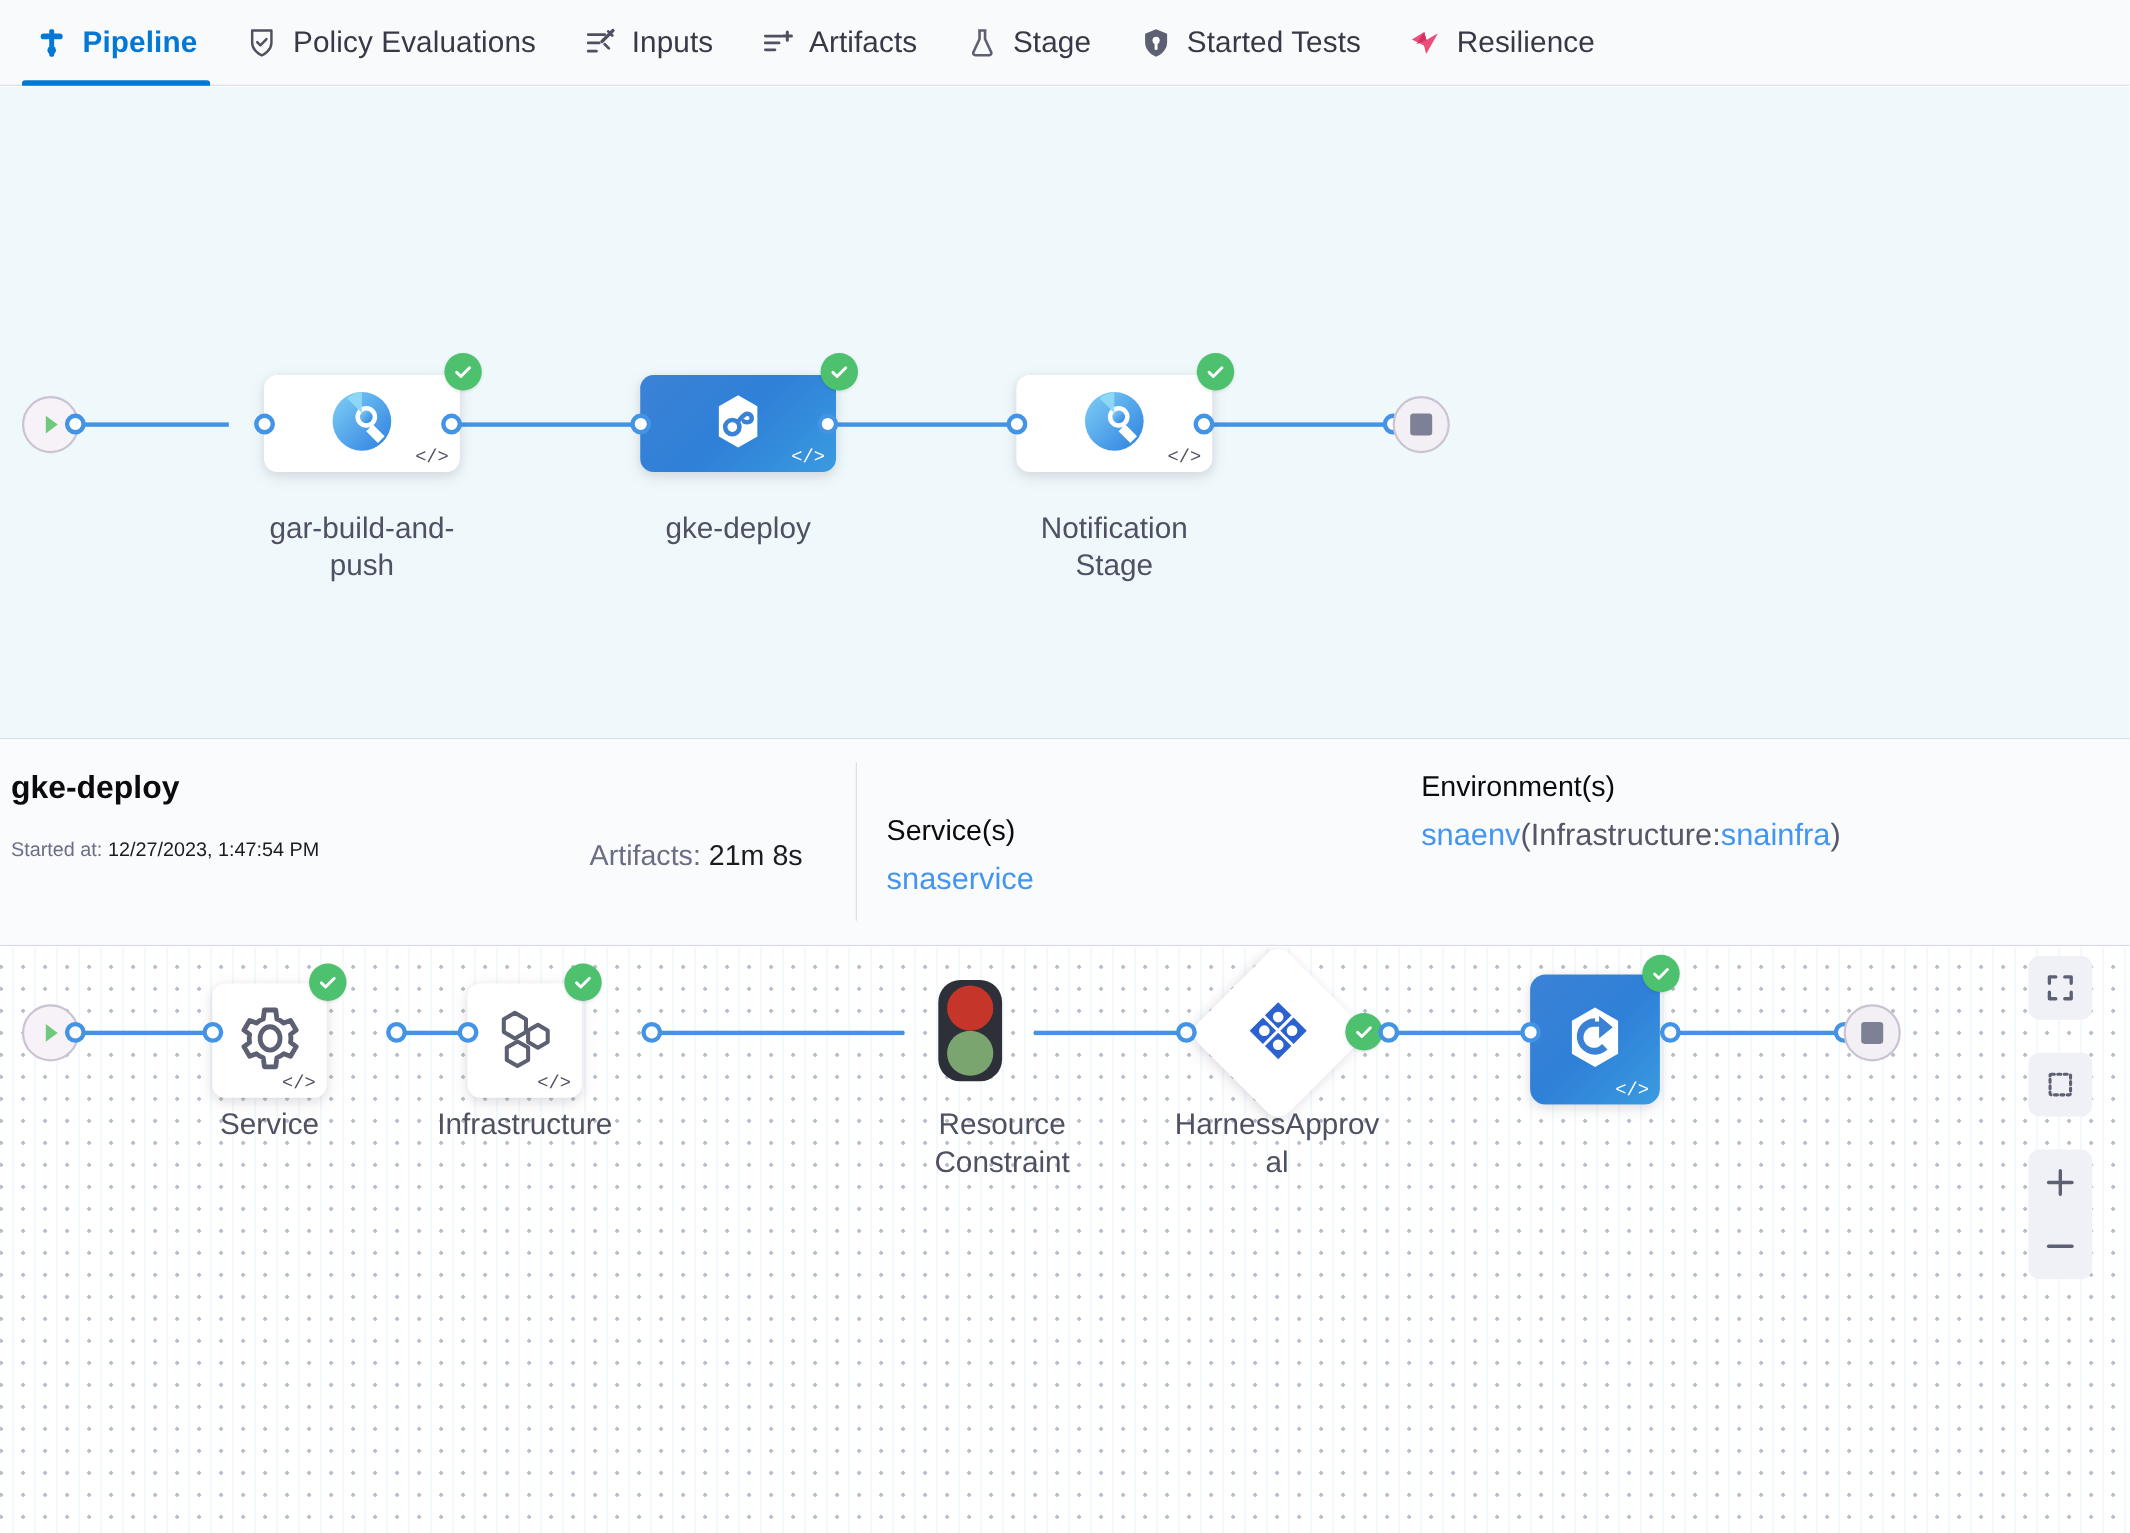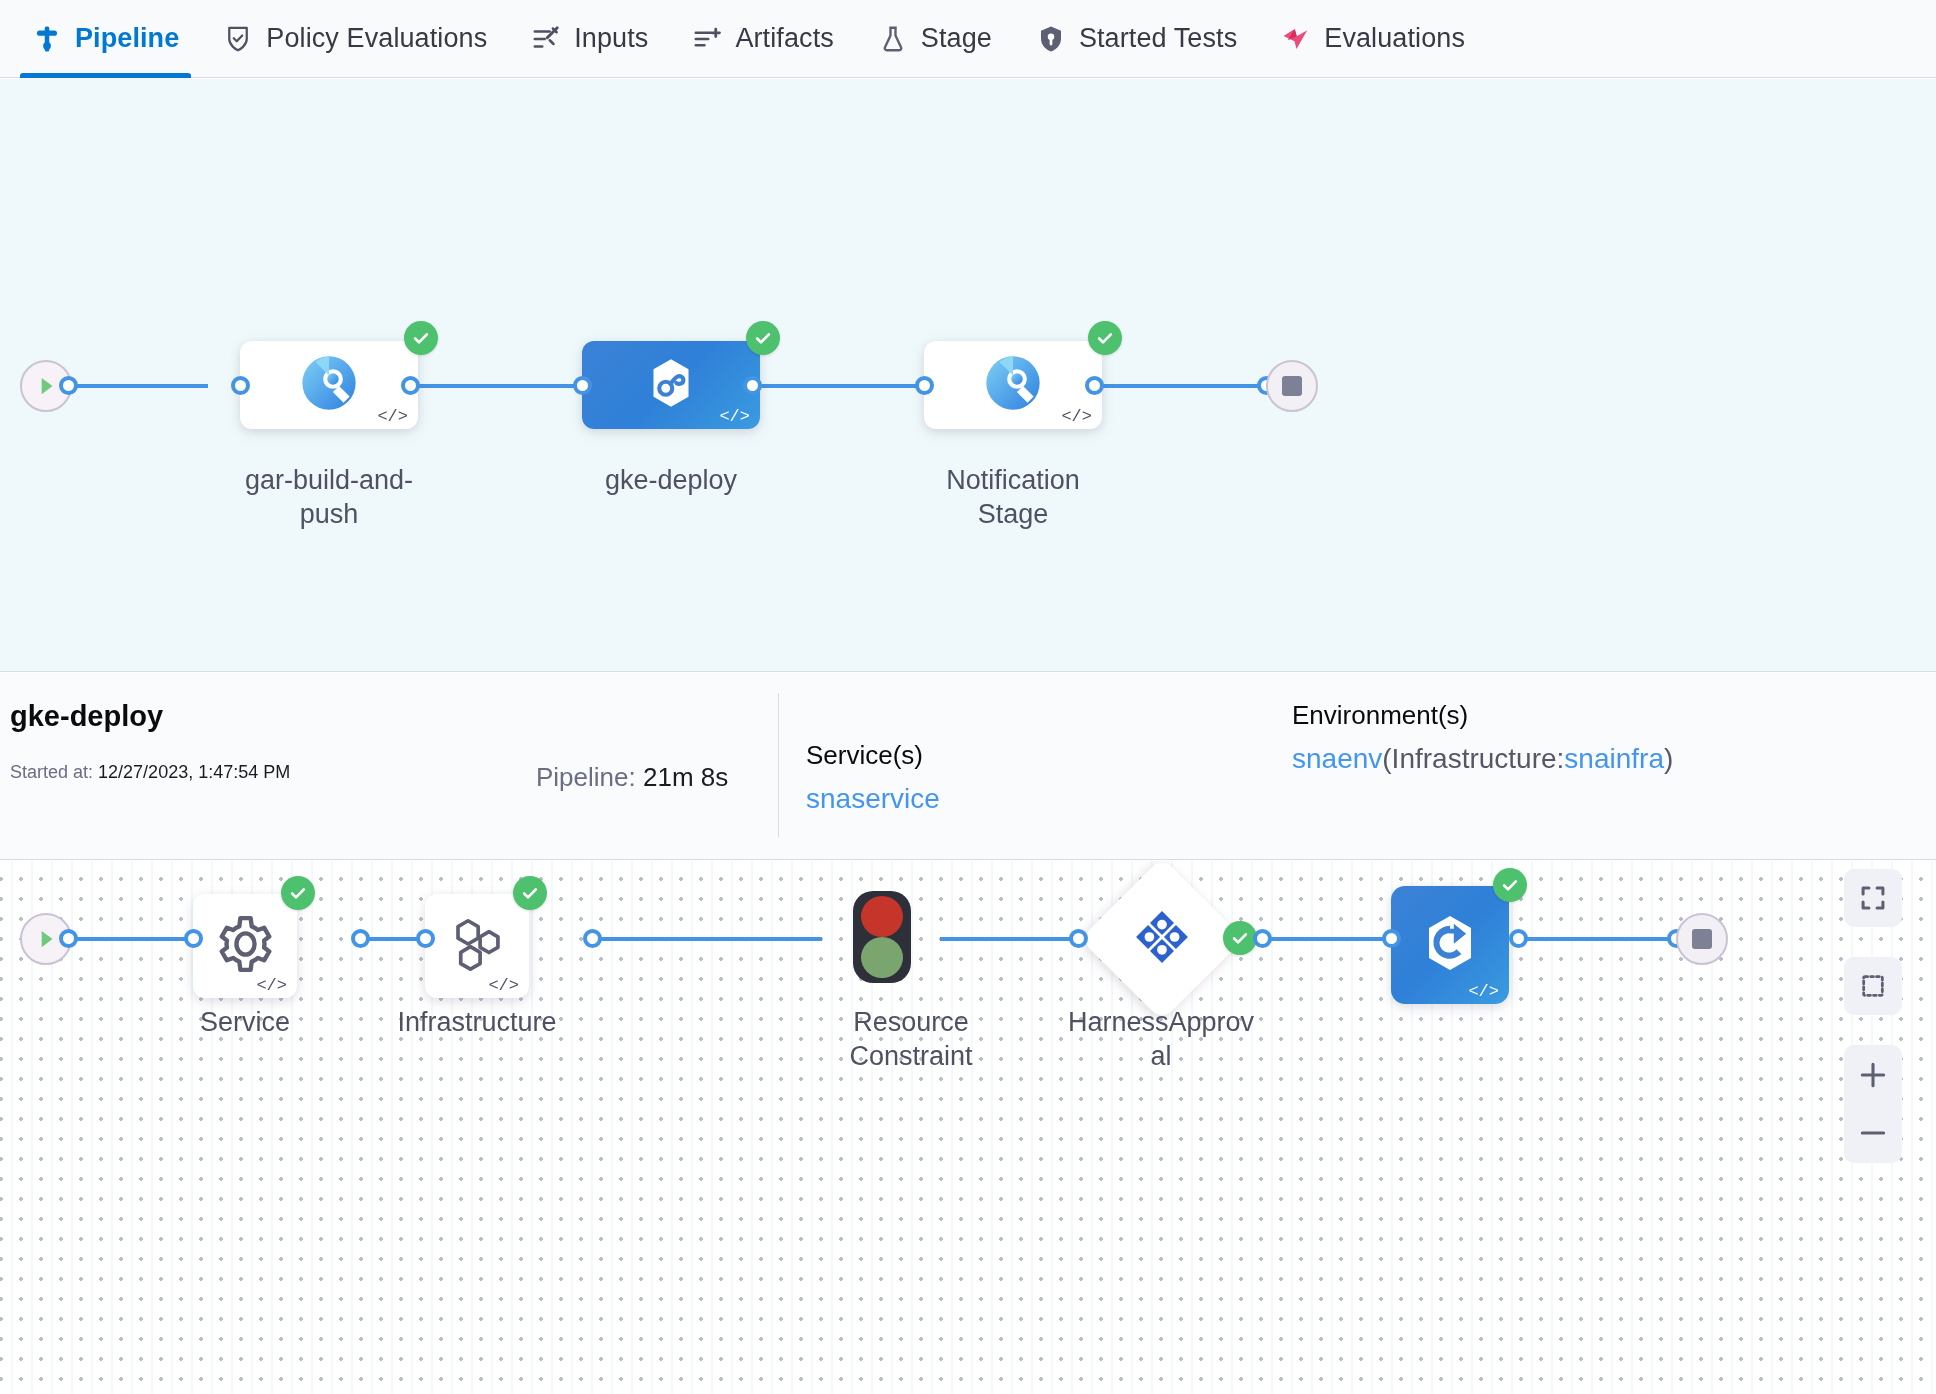--- a/index.html
+++ b/index.html
@@ -230,21 +230,21 @@
     <span>Started Tests</span>
   </div>
 
   <div class="tab">
     <span class="ico">
       <svg viewBox="0 0 24 24">
           <path d="M2 9.5L11 4l1.6 5.8L21 5l-8.6 15-1.6-6.2L2 9.5z" fill="#ec4d78"></path>
           <path d="M11 4l1.6 5.8L5.4 13 11 4z" fill="#d62e63"></path>
         </svg>
     </span>
-    <span>Evaluations</span>
+    <span>Resilience</span>
   </div>
 </div>
 
 <div class="topcanvas">
 
   <div class="edge" style="left:68px;  top:305px; width:140px;"></div>
   <div class="edge" style="left:410px; top:305px; width:170px;"></div>
   <div class="edge" style="left:752px; top:305px; width:172px;"></div>
   <div class="edge" style="left:1094px;top:305px; width:172px;"></div>
 
@@ -338,21 +338,21 @@
 
 <div class="detail">
   <div class="d-title">gke-deploy</div>
 
   <div class="d-started">
     <span class="lbl">Started at:</span>
     <span>12/27/2023, 1:47:54 PM</span>
   </div>
 
   <div class="d-duration">
-    <span class="lbl">Pipeline:</span>
+    <span class="lbl">Artifacts:</span>
     <span>21m 8s</span>
   </div>
 
   <div class="d-sep"></div>
 
   <div class="d-col" style="left:806px; top:27px;margin-top:40px;">
     <div class="h">Service(s)</div>
     <div class="v">snaservice</div>
   </div>
 

